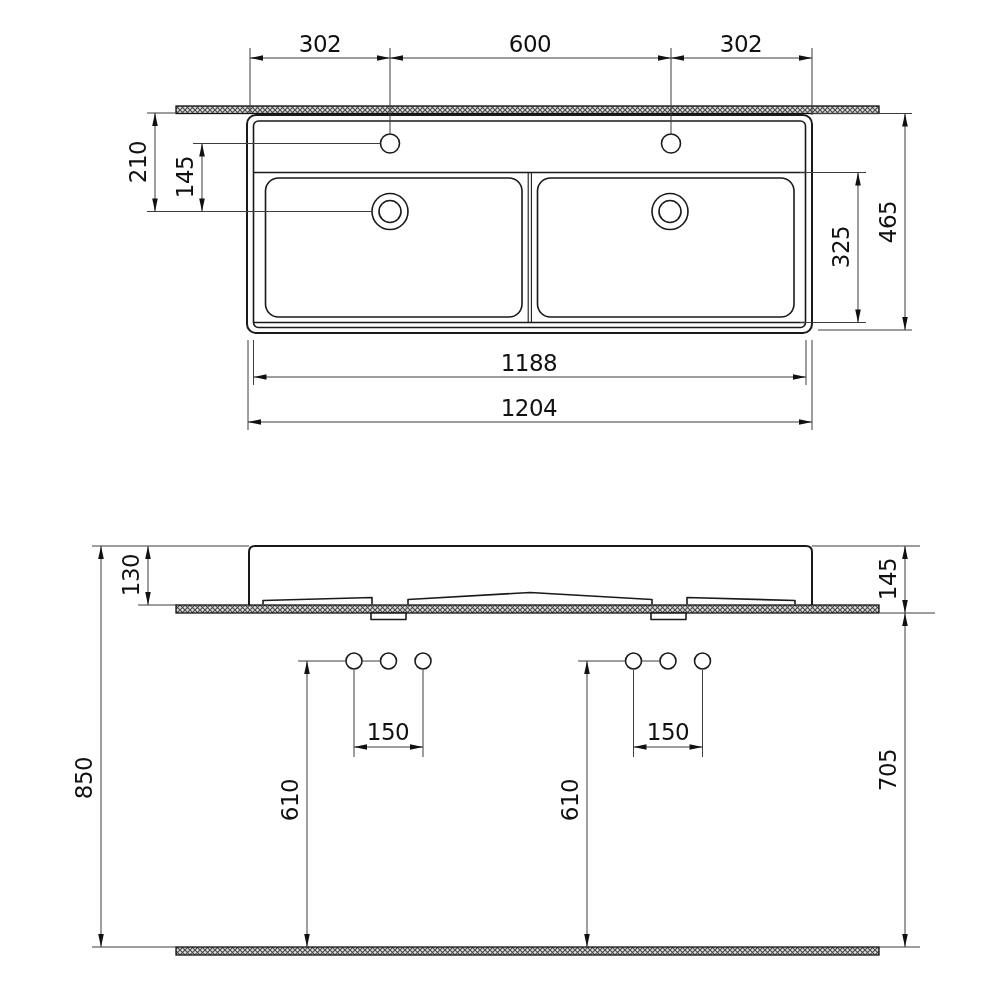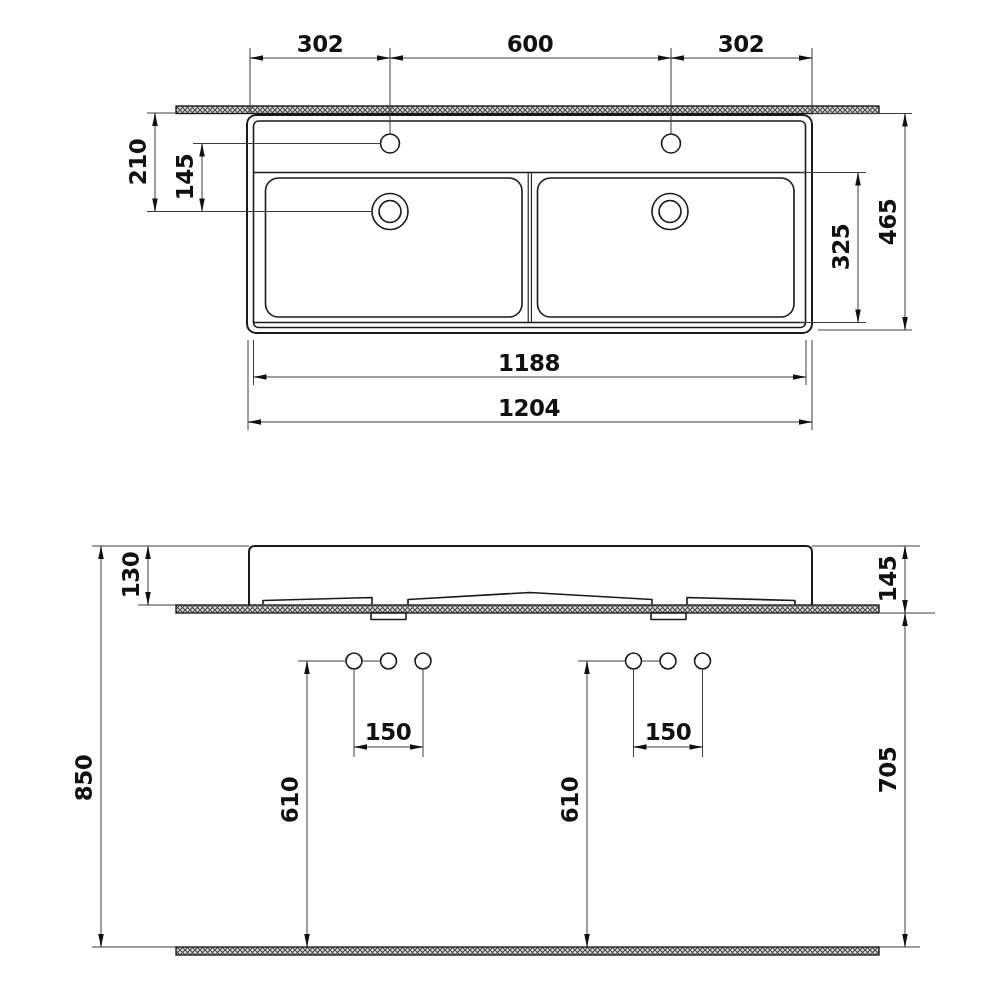--- a/index.html
+++ b/index.html
@@ -1,19 +1,18 @@
 <!DOCTYPE html>
 <html><head>
 <meta charset="utf-8">
 <style>
   html,body { margin:0; padding:0; background:#ffffff; }
   .canvas {
     position:relative; width:990px; height:990px; background:#ffffff;
     font-family:"DejaVu Sans","Liberation Sans",sans-serif;
-    font-weight:bold;
   }
   svg { display:block; }
   .obj   { stroke:#1a1a1a; stroke-width:2;   fill:none; stroke-linejoin:round; }
   .obj2  { stroke:#1a1a1a; stroke-width:1.6; fill:none; stroke-linejoin:round; }
   .objw  { stroke:#1a1a1a; stroke-width:1.6; fill:#ffffff; stroke-linejoin:round; }
   .dimln { stroke:#3d3d3d; stroke-width:1;   fill:none; }
   .arr   { fill:#111111; stroke:none; }
   .lbl   { font-family:"DejaVu Sans","Liberation Sans",sans-serif; font-size:23px;
            fill:#111111; text-anchor:middle; letter-spacing:-0.5px; }
 </style>

